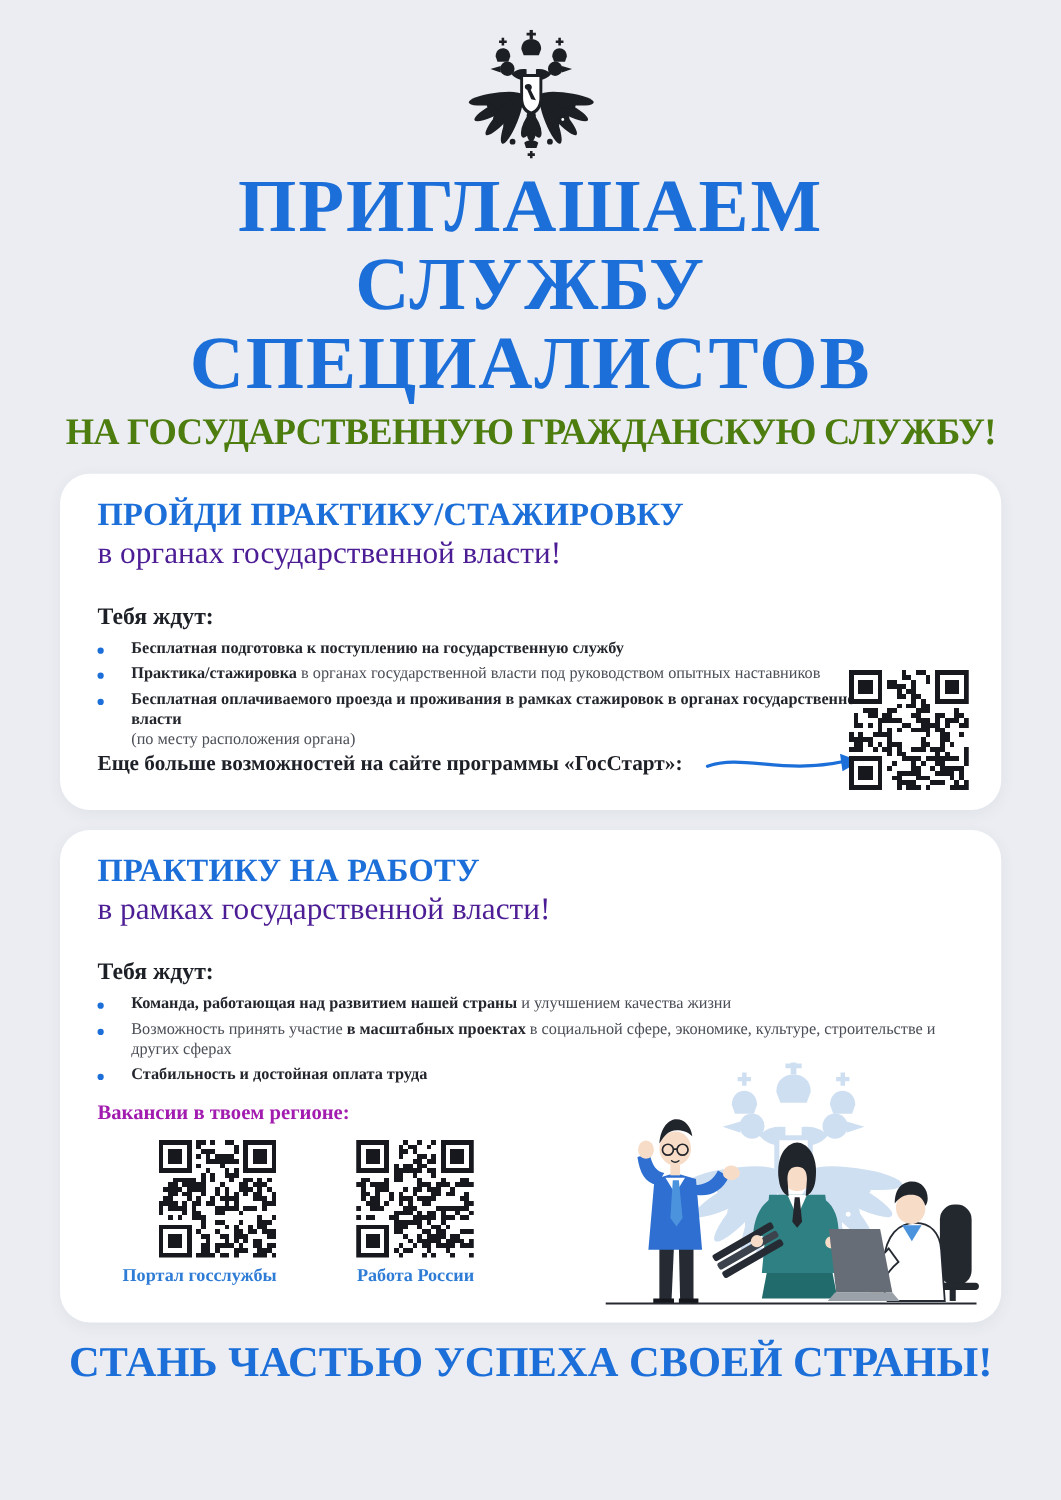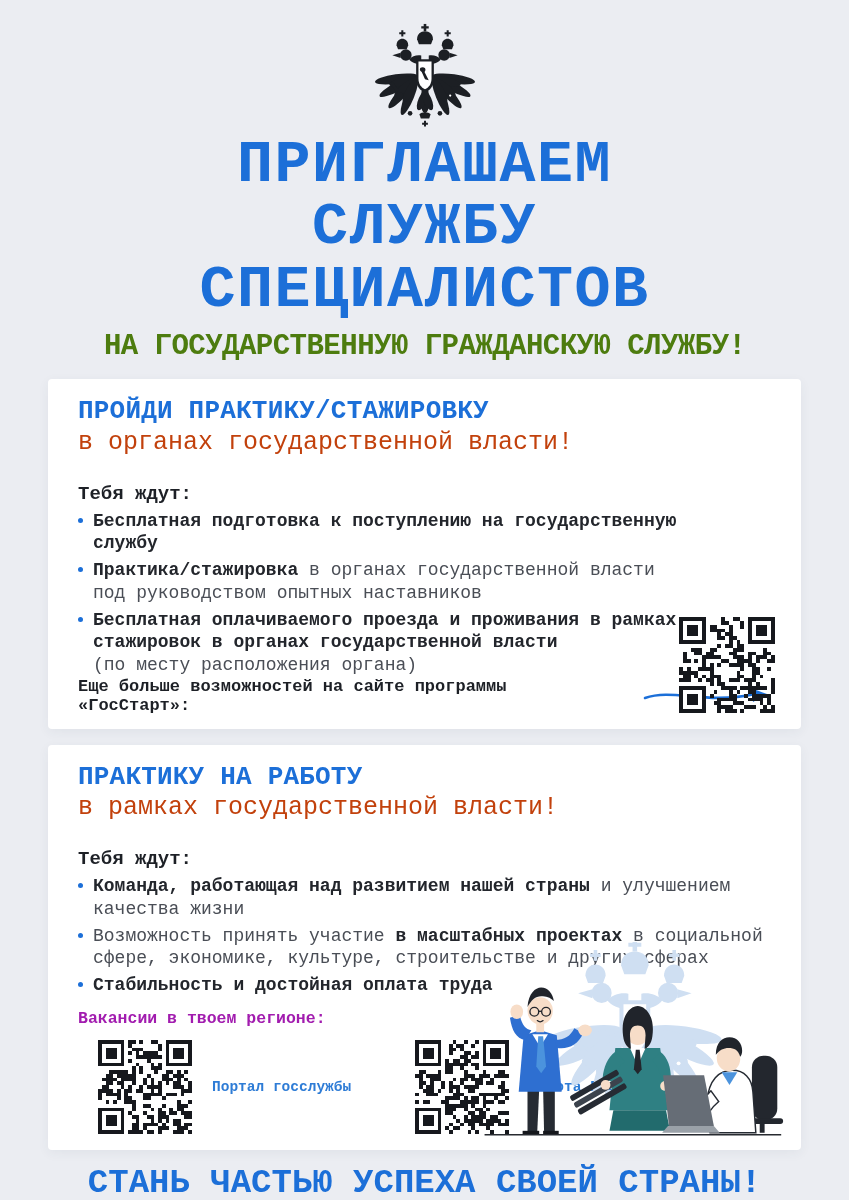--- a/index.html
+++ b/index.html
@@ -1,57 +1,57 @@
 <!DOCTYPE html>
 <html lang="ru"><head>
 <meta charset="utf-8">
 <style>
   html,body{margin:0;padding:0;}
   body{background:#ebedf2;}
   .poster{
     width:849px;height:1200px;position:relative;overflow:hidden;
     background:#ebedf2;
-    font-family:Liberation Mono, monospace;
+    font-family:Liberation Serif, serif;
     color:#1e2127;
   }
   .emblem-wrap{width:112px;height:108px;margin:22px auto 0;}
   .emblem-wrap svg{width:100%;height:100%;}
   h1.main-title{
     margin:4px 0 0;text-align:center;color:#1c6fd8;
     font-size:60px;line-height:1.04;font-weight:800;letter-spacing:1.5px;
   }
   h1.main-title span{display:block;}
   .subtitle{
     margin-top:8px;text-align:center;font-weight:700;font-size:30px;
     color:#4d7c0f;letter-spacing:-0.6px;white-space:nowrap;
   }
   .subtitle>span{display:inline-block;transform:scaleX(0.97);transform-origin:center;}
   .card{
-    background:#fff;border-radius:4px;margin:16px 48px 0;
-    padding:18px 30px 14px;position:relative;
+    background:#fff;border-radius:24px;margin:16px 48px 0;
+    padding:18px 30px 26px;position:relative;
     box-shadow:0 3px 12px rgba(45,60,90,.06);
   }
   .card h2{margin:0;color:#1c6fd8;font-size:26px;font-weight:800;letter-spacing:.2px;line-height:1.15;}
-  .card-sub{font-size:25px;color:#c2410c;margin-top:2px;line-height:1.15;}
+  .card-sub{font-size:25px;color:#4c1d95;margin-top:2px;line-height:1.15;}
   .lead{font-weight:700;font-size:19px;color:#1d2026;margin-top:25px;}
   ul.bullets{list-style:none;margin:5px 0 0;padding:0;}
-  ul.bullets li{display:flex;gap:10px;margin-top:4px;font-size:18px;line-height:1.26;}
+  ul.bullets li{display:flex;gap:22px;margin-top:4px;font-size:13px;line-height:1.26;}
   .dot{width:5px;height:5px;border-radius:50%;background:#1c6fd8;margin-top:8px;flex:none;}
   ul.bullets b{color:#23262c;font-weight:700;}
   .reg{color:#4a4e56;font-weight:400;}
   .note{display:block;color:#4a4e56;font-weight:400;}
   .practice-card .li-text{max-width:588px;}
   .work-card .li-text{max-width:735px;}
   .footer-row{display:flex;align-items:center;gap:18px;}
   .more-label{font-weight:700;font-size:17px;color:#1d2026;}
   .qr{width:96px;height:96px;}
   .qr-abs{position:absolute;right:26px;bottom:16px;}
   .vacancy-label{font-weight:700;font-size:16.5px;color:#a21caf;margin-top:12px;}
   .qr-row{display:flex;gap:64px;margin:12px 0 2px 20px;}
-  .qr-block{display:flex;align-items:center;gap:20px;}
+  .qr-block{display:flex;flex-direction:column;align-items:flex-end;gap:7px;}
   .qr-block .qr{width:94px;height:94px;}
   .qr-label{color:#2e7cd6;font-weight:700;font-size:14.5px;cursor:pointer;}
   .illu{position:absolute;right:12px;bottom:6px;width:322px;height:202px;}
   h2.cta{
     margin:14px 0 0;text-align:center;color:#1c6fd8;
     font-size:34px;font-weight:800;letter-spacing:0;white-space:nowrap;
   }
   .arrow-svg{flex:none;}
 </style>
 </head>

